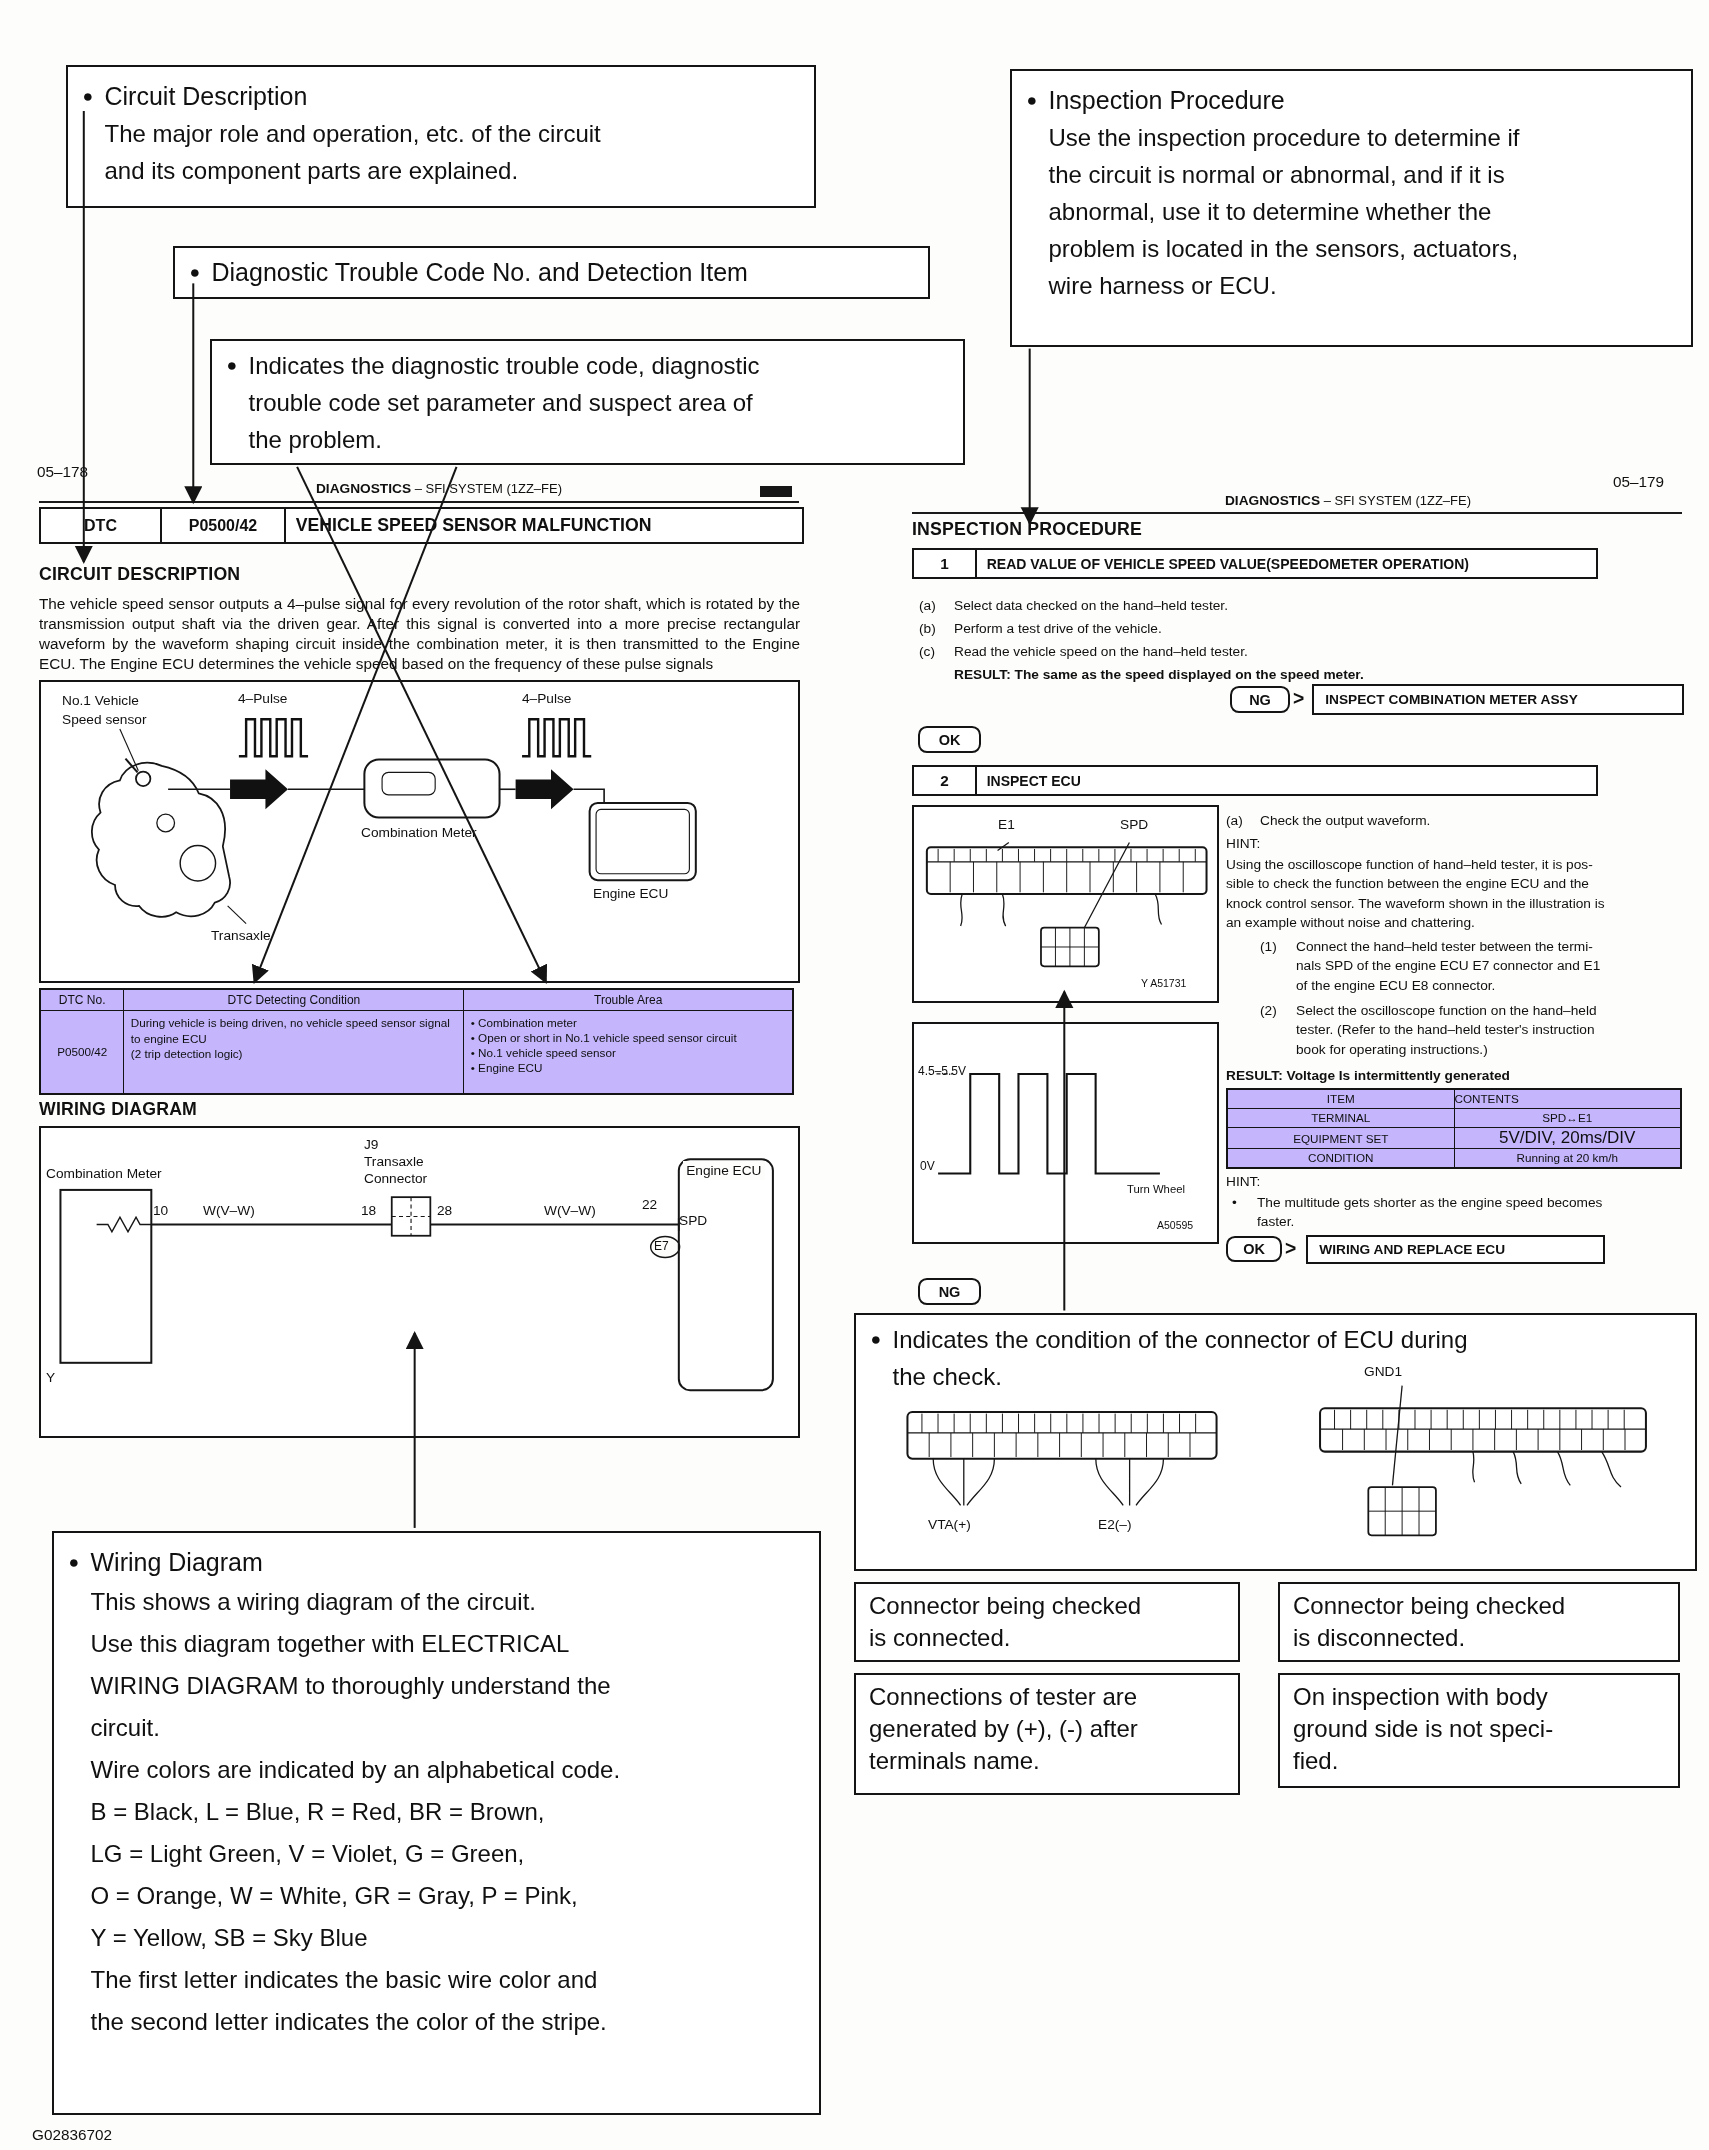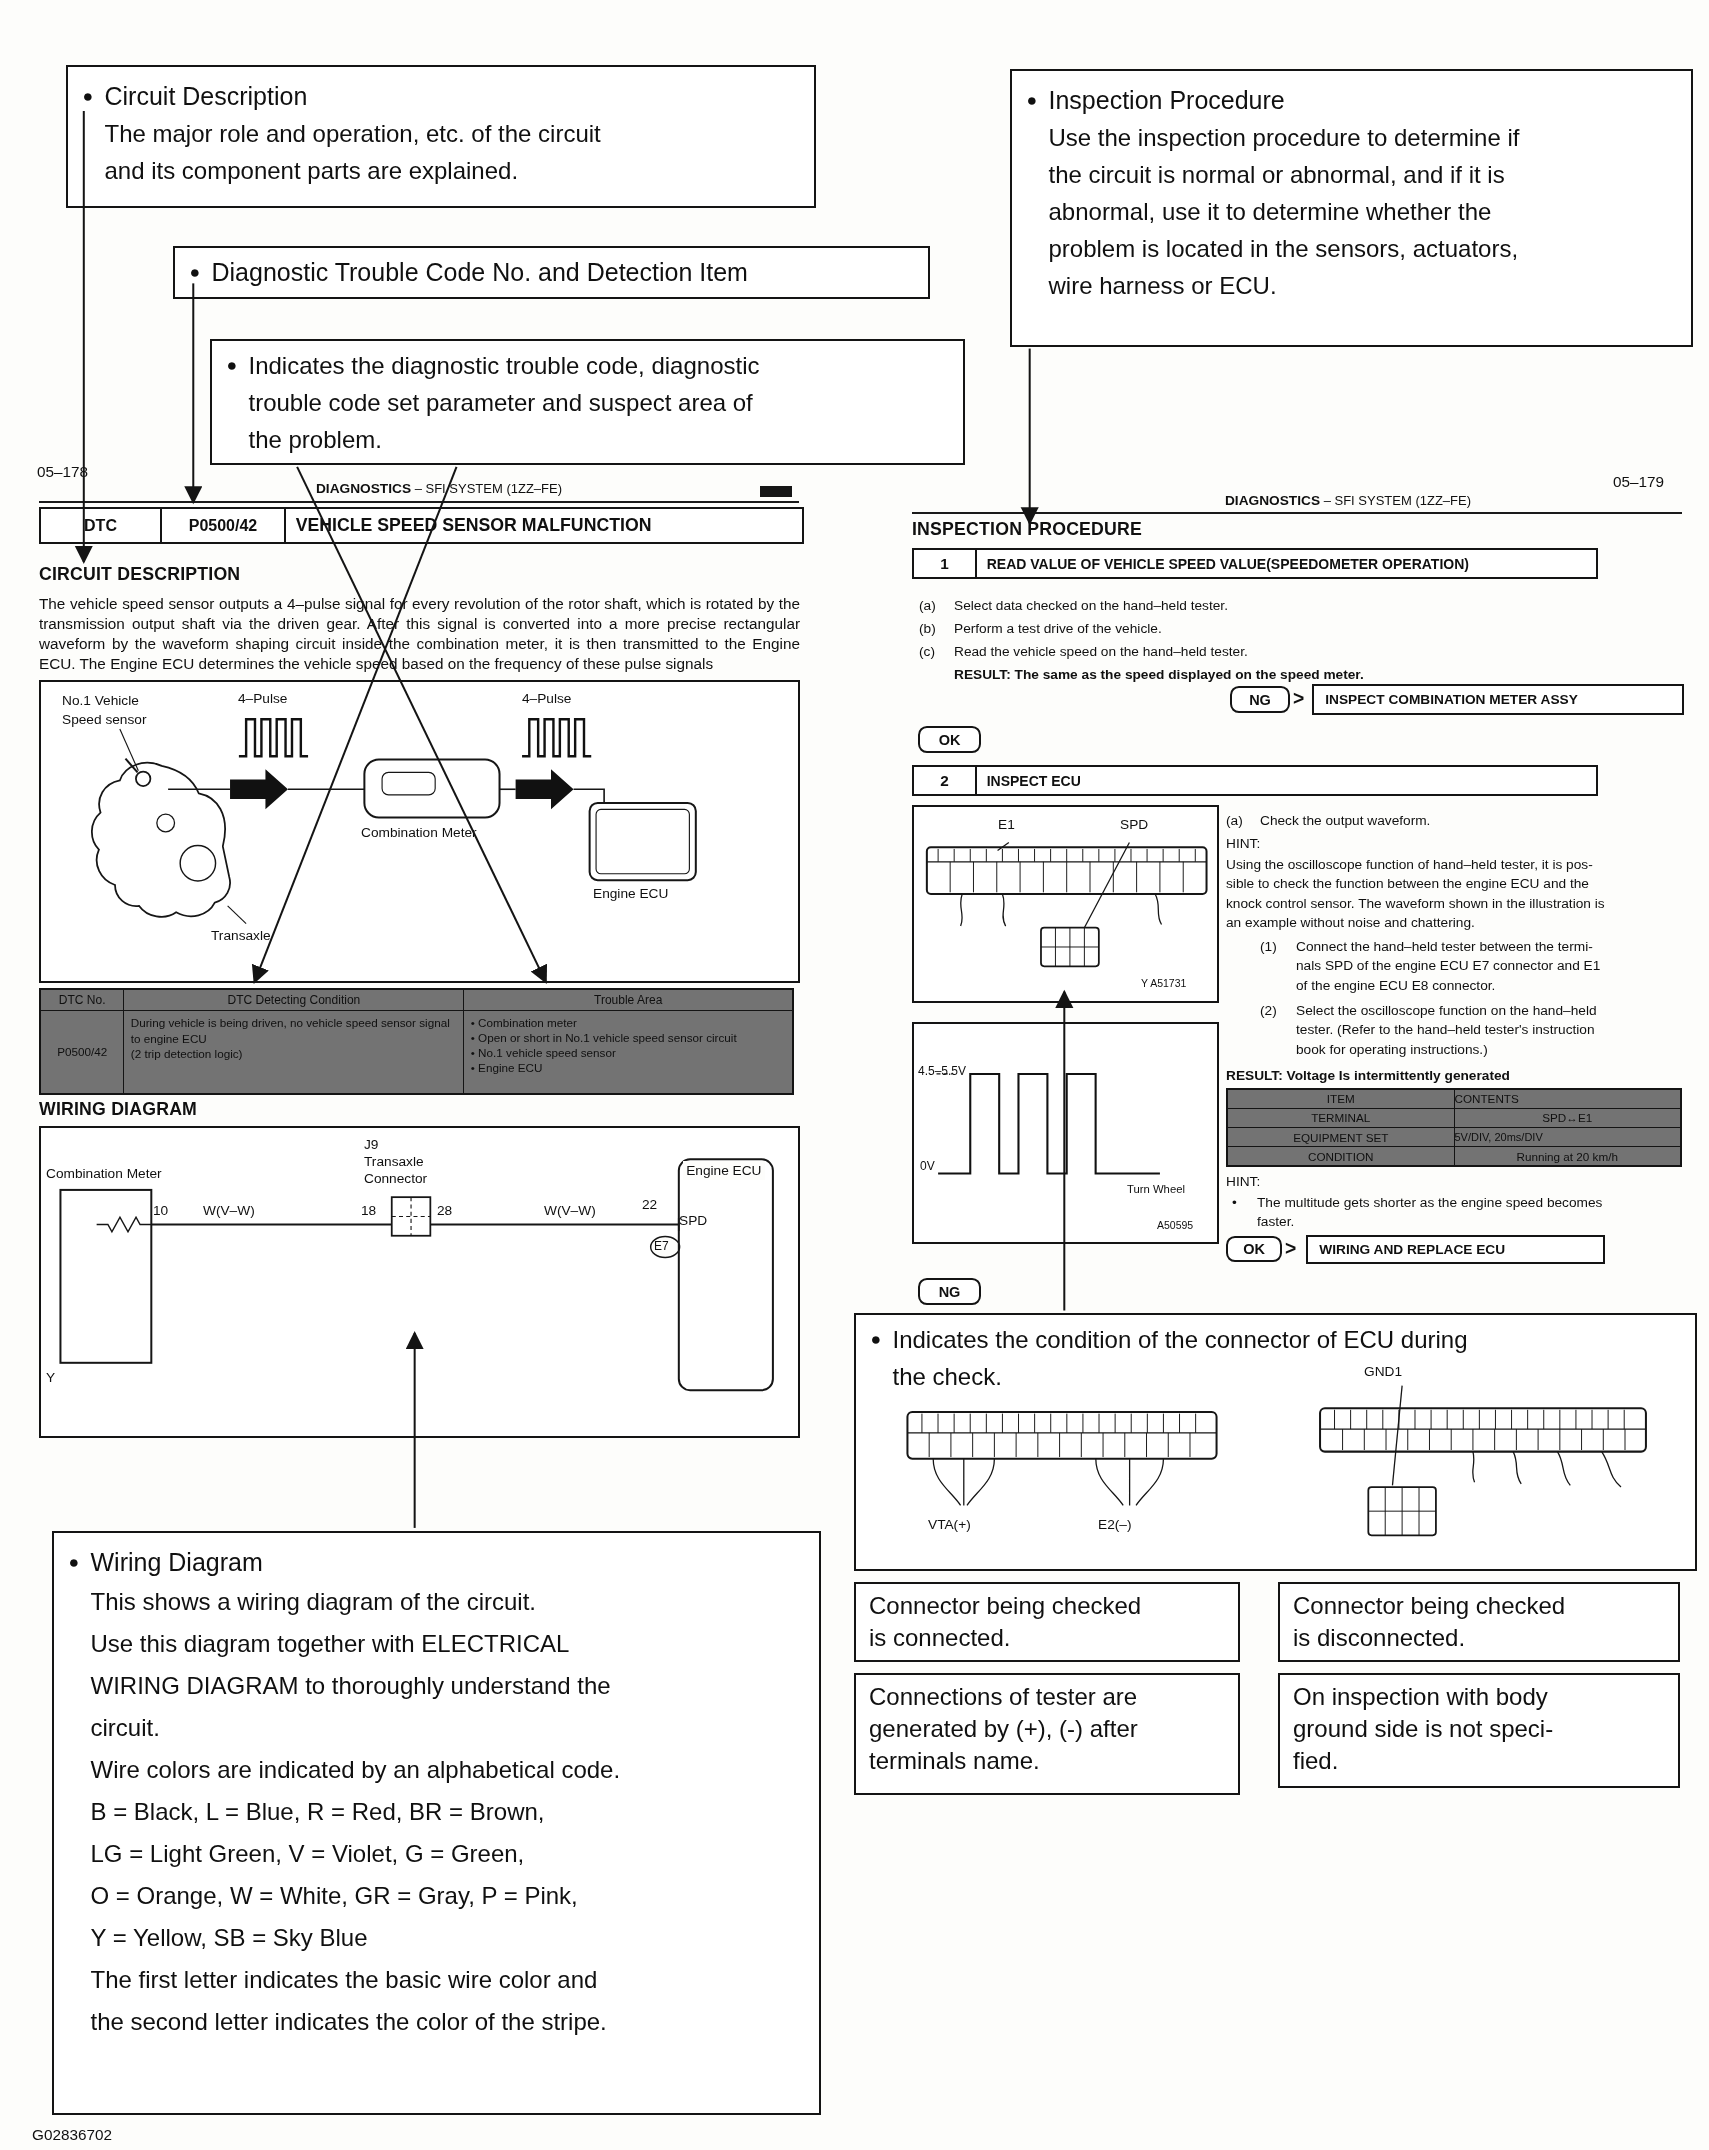--- a/index.html
+++ b/index.html
@@ -21,21 +21,21 @@
   .t14{font-size:11.3px}
   .t13{font-size:10.5px}
   .dbox{position:absolute;border:2px solid #141414;background:#fff}
   .stepbar{position:absolute;border:2.4px solid #141414;background:#fff;display:flex;align-items:stretch}
   .stepnum{width:63px;border-right:2.4px solid #141414;display:flex;align-items:center;justify-content:center;font-weight:bold;font-size:15.3px}
   .steptit{flex:1;display:flex;align-items:center;padding-left:9.7px;font-weight:bold;font-size:14px}
   .btn{position:absolute;border:2.4px solid #141414;border-radius:8.9px;background:#fff;display:flex;align-items:center;justify-content:center;font-weight:bold;font-size:14.5px}
   .chev{position:absolute;font-weight:bold;font-size:19.3px}
   .action{position:absolute;border:2.4px solid #141414;background:#fff;display:flex;align-items:center;padding-left:11.3px;font-weight:bold;font-size:13.7px}
   .notebox{position:absolute;border:2px solid #141414;background:#fff;padding:6.4px 13px;font-size:24px;line-height:32px}
-  table.grid{border-collapse:collapse;background:#737373;border:2.4px solid #141414;position:absolute}
+  table.grid{border-collapse:collapse;background:#c4b5fd;border:2.4px solid #141414;position:absolute}
   table.grid th,table.grid td{border:1.6px solid #141414;font-weight:normal}
   .area{font-size:11.7px;line-height:15.3px}
   .area::before{content:"• "}
   .wm{background:#fdfdfb;padding:0 3.2px}
   .hline{position:absolute;background:#1a1a1a;height:1.6px}
   svg{display:block;overflow:visible}
   .lbl{position:absolute}
 </style>
 </head>
 <body>
@@ -295,21 +295,21 @@
         <tr>
       <td style="width:50%;height:19.3px;text-align:center;font-size:11.7px">ITEM</td>
       <td style="width:50%;text-align:left;font-size:11.7px">CONTENTS</td>
     </tr>
     <tr>
       <td style="height:19.3px;text-align:center;font-size:11.7px">TERMINAL</td>
       <td style="text-align:center;font-size:11.7px">SPD↔E1</td>
     </tr>
     <tr>
       <td style="height:19.3px;text-align:center;font-size:11.7px">EQUIPMENT SET</td>
-      <td style="text-align:left;font-size:11px">5V/DIV, 20ms/DIV</td>
+      <td style="text-align:center;font-size:17px">5V/DIV, 20ms/DIV</td>
     </tr>
     <tr>
       <td style="height:19.3px;text-align:center;font-size:11.7px">CONDITION</td>
       <td style="text-align:center;font-size:11.7px">Running at 20 km/h</td>
     </tr>
   </tbody>
     </table>
 
   <div class="lbl t17" style="left:1226px;top:1172px">HINT:</div>
   <div class="lbl t17" style="left:1232px;top:1193px">•</div>

